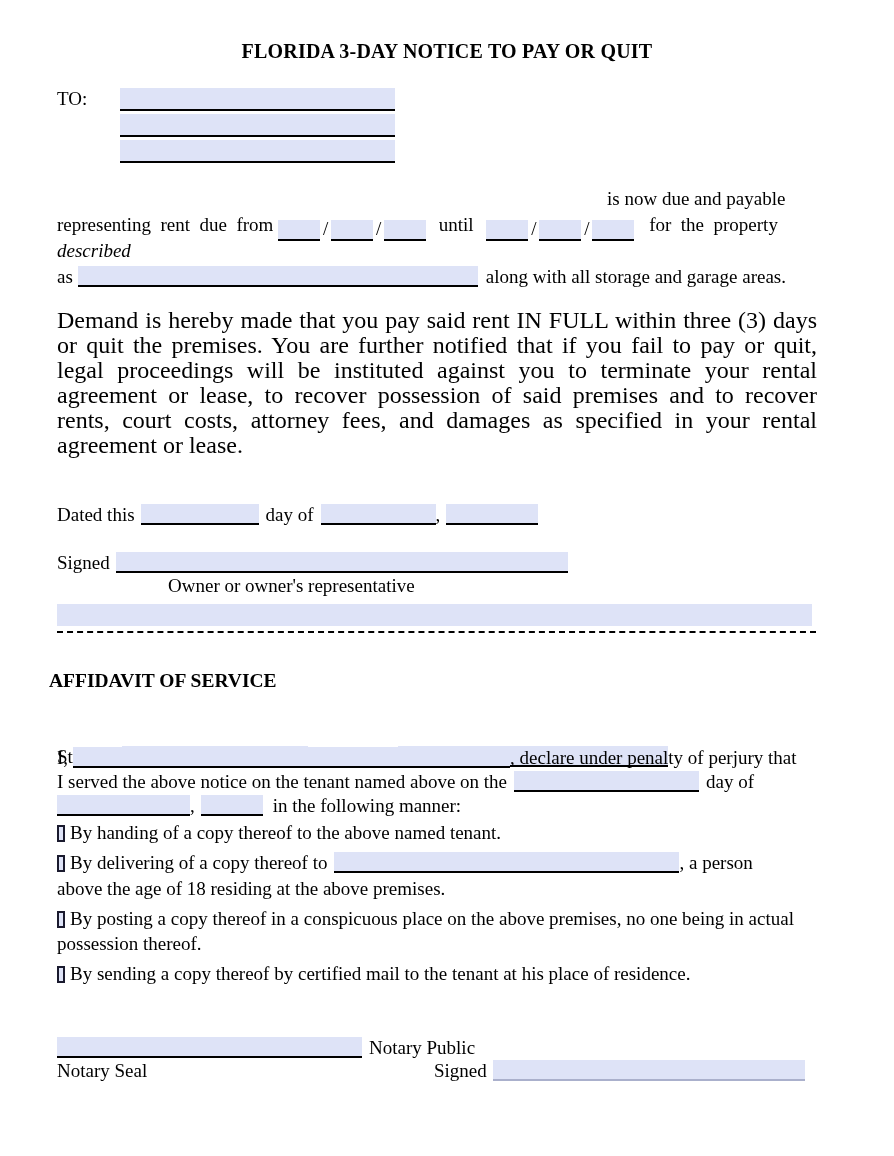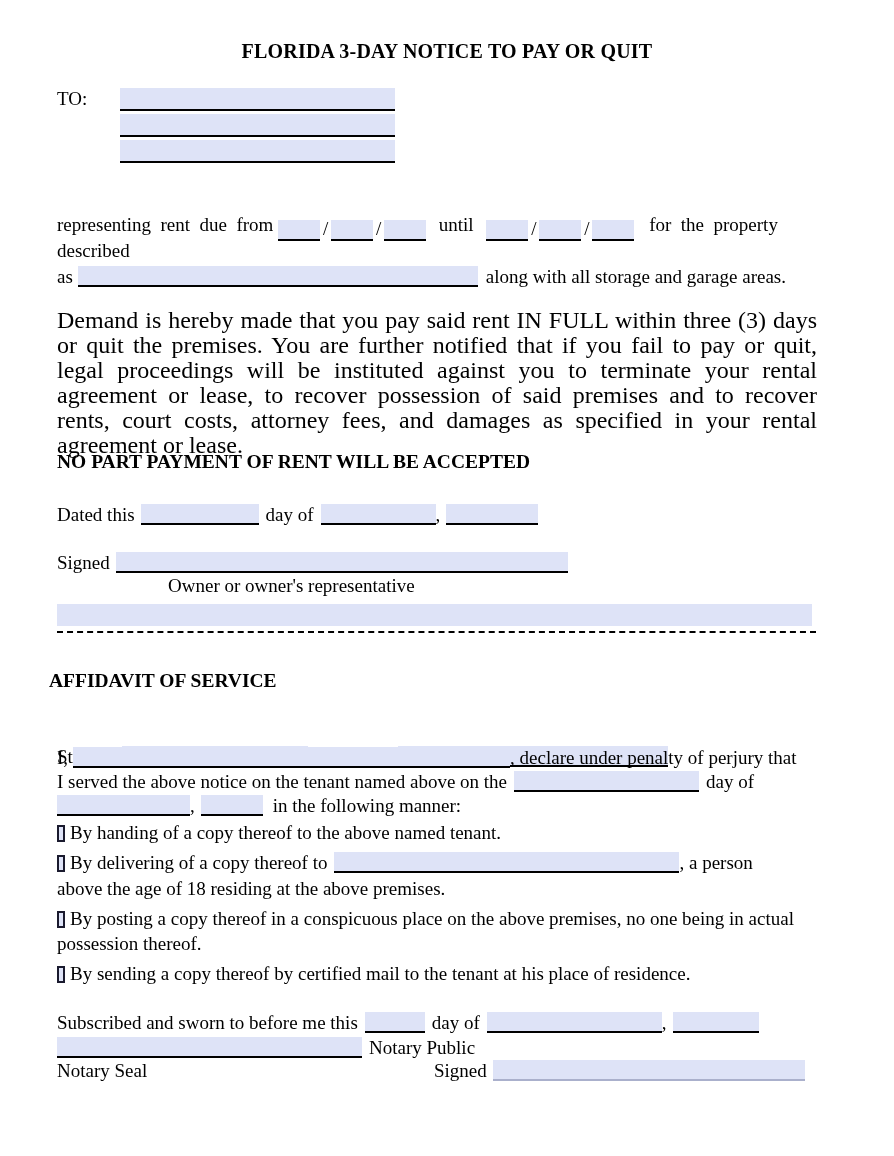--- a/index.html
+++ b/index.html
@@ -139,44 +139,46 @@
 
 <div class="page">
 
   <div class="doc-title">FLORIDA 3-DAY NOTICE TO PAY OR QUIT</div>
 
   <div class="to-label">TO:</div>
   <div class="fld-block" style="left:120px; top:88px; width:275px; height:21px;"></div>
   <div class="fld-block" style="left:120px; top:114px; width:275px; height:21px;"></div>
   <div class="fld-block" style="left:120px; top:140px; width:275px; height:21px;"></div>
 
+  <div class="line" style="left:607px; top:186px;">
+    <span>is now due and payable</span>
+  </div>
 
   <div class="nowrapline" style="left:57px; top:212px;">
     <span>representing&nbsp; rent&nbsp; due&nbsp; from</span>
     <span class="datefld">
       <span class="seg"></span><span class="sl">/</span><span class="seg"></span><span class="sl">/</span><span class="seg"></span>
     </span>
     <span style="margin:0 8px;">until</span>
     <span class="datefld">
       <span class="seg"></span><span class="sl">/</span><span class="seg"></span><span class="sl">/</span><span class="seg"></span>
     </span>
     <span style="margin-left:10px;text-align:center;">for&nbsp; the&nbsp; property</span>
   </div>
 
-  <div class="line" style="left:57px; top:238px;">
+  <div class="line" style="left:57px; top:238px;font-style:italic;">
     <span>described</span>
   </div>
 
   <div class="nowrapline" style="left:57px; top:264px;">
     <span>as</span><span class="fld" style="width:400px; margin-left:5px;"></span><span style="margin-left:8px;">along with all storage and garage areas.</span>
   </div>
 
   <div class="para" style="left:57px; top:308px; width:760px;">Demand is hereby made that you pay said rent IN FULL within three (3) days or quit the premises. You are further notified that if you fail to pay or quit, legal proceedings will be instituted against you to terminate your rental agreement or lease, to recover possession of said premises and to recover rents, court costs, attorney fees, and damages as specified in your rental agreement or lease.</div>
 
-  <div class="sec-head" style="left:57px; top:451px;">NO PART PAYMENT OF RENT WILL BE ACCEPTED</div>
 
   <div class="nowrapline" style="left:57px; top:502px;">
     <span>Dated this</span><span class="fld" style="width:118px; margin-left:6px;"></span><span style="margin-left:7px;">day of</span><span class="fld" style="width:115px; margin-left:7px;"></span><span>,</span><span class="fld" style="width:92px; margin-left:6px;"></span>
   </div>
 
   <div class="nowrapline" style="left:57px; top:550px;">
     <span>Signed</span><span class="fld" style="width:452px; margin-left:6px;"></span>
   </div>
   <div class="caption" style="left:168px; top:575px;">Owner or owner's representative</div>
 
@@ -214,23 +216,20 @@
 
   <div class="nowrapline" style="left:57px; top:906px; width:762px; line-height:25px;">
     <span class="cbox"></span><span>By posting a copy thereof in a conspicuous place on the above premises, no one being in actual possession thereof.</span>
   </div>
 
   <div class="nowrapline" style="left:57px; top:961px;">
     <span class="cbox"></span><span>By sending a copy thereof by certified mail to the tenant at his place of residence.</span>
   </div>
 
 
-  <div class="nowrapline" style="left:57px; top:1010px;">
-    <span>Subscribed and sworn to before me this</span><span class="fld" style="width:60px; margin-left:7px;"></span><span style="margin-left:7px;">day of</span><span class="fld" style="width:175px; margin-left:7px;"></span><span>,</span><span class="fld" style="width:86px; margin-left:6px;"></span>
-  </div>
 
   <div class="nowrapline" style="left:57px; top:1035px;text-align:right;">
     <span class="fld" style="width:305px;"></span><span style="margin-left:7px;">Notary Public</span>
   </div>
 
   <div class="nowrapline" style="left:57px; top:1058px;">
     <span>Notary Seal</span>
   </div>
   <div class="nowrapline" style="left:434px; top:1058px;">
     <span>Signed</span><span class="fld-nb" style="width:312px; margin-left:6px; border-bottom:2px solid #aab0cc;"></span>

